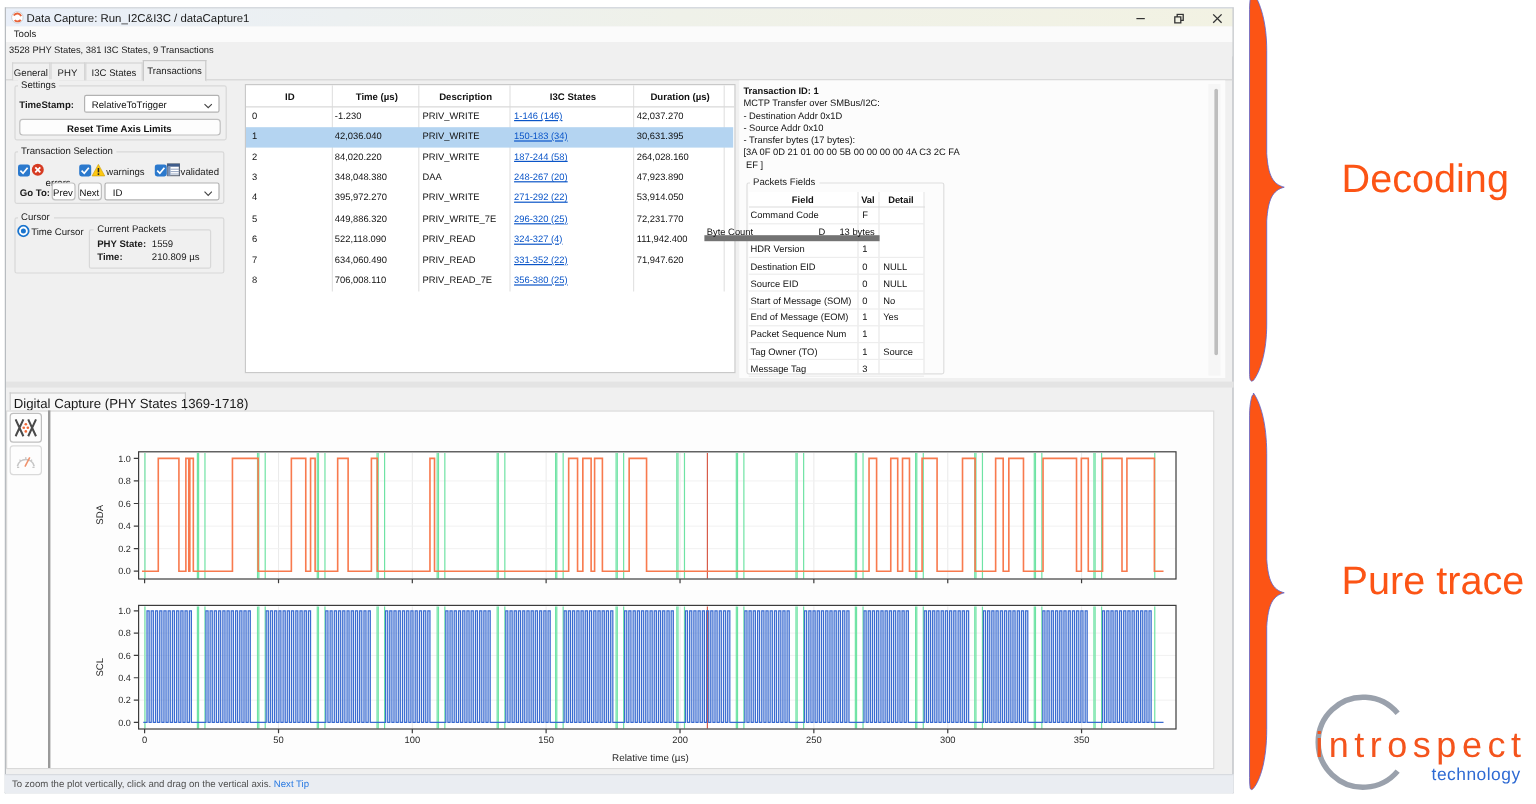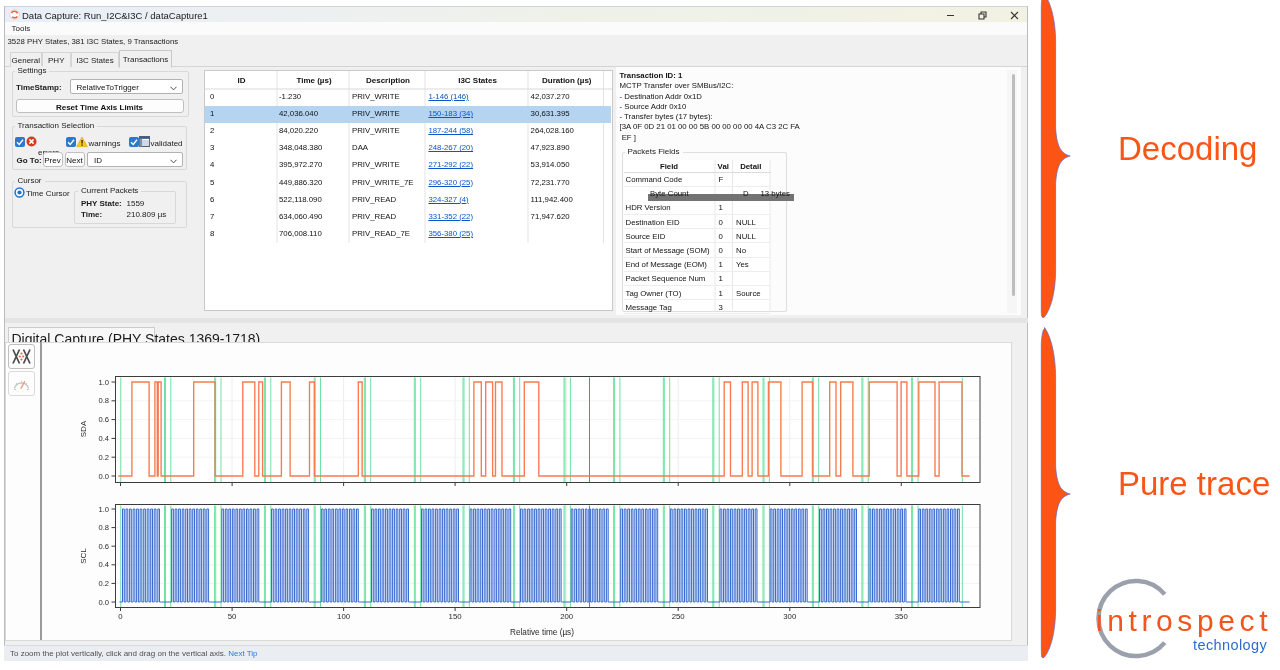--- a/index.html
+++ b/index.html
@@ -238,21 +238,21 @@
         <line x1="146" y1="0" x2="146" y2="152"></line>
     </g>
     <line x1="0" y1="12.5" x2="147" y2="12.5" stroke="#dcdcdc" stroke-width="1"></line>
   </svg>
   <div style="position:absolute;left:0;top:0;color:#111;font-size:7.8px">
       <div style="position:absolute;left:623.5px;top:172.5px;width:146px;height:14.2px;border-bottom:1px solid #ededed">
         <span style="position:absolute;left:2px;top:2.5px;white-space:nowrap">Command Code</span>
         <span style="position:absolute;left:95px;top:2.5px;white-space:nowrap">F</span>
         <span style="position:absolute;left:112.5px;top:2.5px;white-space:nowrap"></span>
       </div>
-      <div style="position:absolute;left:648px;top:186.7px;width:146px;height:14.2px;border-bottom:7px solid #737373">
+      <div style="position:absolute;left:587px;top:186.7px;width:146px;height:14.2px;border-bottom:5px solid #737373">
         <span style="position:absolute;left:2px;top:2.5px;white-space:nowrap">Byte Count</span>
         <span style="position:absolute;left:95px;top:2.5px;white-space:nowrap">D</span>
         <span style="position:absolute;left:112.5px;top:2.5px;white-space:nowrap">13 bytes</span>
       </div>
       <div style="position:absolute;left:623.5px;top:200.9px;width:146px;height:14.2px;border-bottom:1px solid #ededed">
         <span style="position:absolute;left:2px;top:2.5px;white-space:nowrap">HDR Version</span>
         <span style="position:absolute;left:95px;top:2.5px;white-space:nowrap">1</span>
         <span style="position:absolute;left:112.5px;top:2.5px;white-space:nowrap"></span>
       </div>
       <div style="position:absolute;left:623.5px;top:215.1px;width:146px;height:14.2px;border-bottom:1px solid #ededed">
@@ -291,21 +291,21 @@
         <span style="position:absolute;left:112.5px;top:2.5px;white-space:nowrap"></span>
       </div>
     </div>
 
   <div class="abs" style="left:1007px;top:70px;width:10px;height:243px;background:#f6f6f6"></div>
   <div class="abs" style="left:1011.5px;top:74px;width:3.5px;height:222px;background:#bdbdbd;border-radius:2px"></div>
 
   <div class="abs" style="left:4.5px;top:318px;width:1023px;height:4.5px;background:#e4e4e4"></div>
 
   <div class="abs" style="left:8px;top:326.5px;width:147px;height:15px;border:1px solid #cccccc;border-bottom:none;background:#f7f7f7"></div>
-  <span class="abs" style="left:11.5px;top:330.5px;font-size:14px;color:#1a1a1a;white-space:nowrap">Digital Capture (PHY States 1369-1718)</span>
+  <span class="abs" style="left:11.5px;top:330.5px;font-size:11px;color:#1a1a1a;white-space:nowrap">Digital Capture (PHY States 1369-1718)</span>
   <div class="abs" style="left:4.5px;top:341.5px;width:1007px;height:299px;background:#fdfdfd;border:1px solid #d9d9d9"></div>
 
   <div class="btn" style="left:8px;top:344px;width:27px;height:25px"></div>
   <svg class="abs" style="left:12px;top:348px" width="19" height="17" viewBox="0 0 19 17">
     <g stroke="#4a4a4a" stroke-width="1.7" fill="none">
       <path d="M1 1.5 L7.5 15.5 M7.5 1.5 L1 15.5"></path>
       <path d="M11.5 1.5 L18 15.5 M18 1.5 L11.5 15.5"></path>
     </g>
     <g fill="#f06a38">
       <circle cx="9.5" cy="5.5" r="1.1"></circle>

